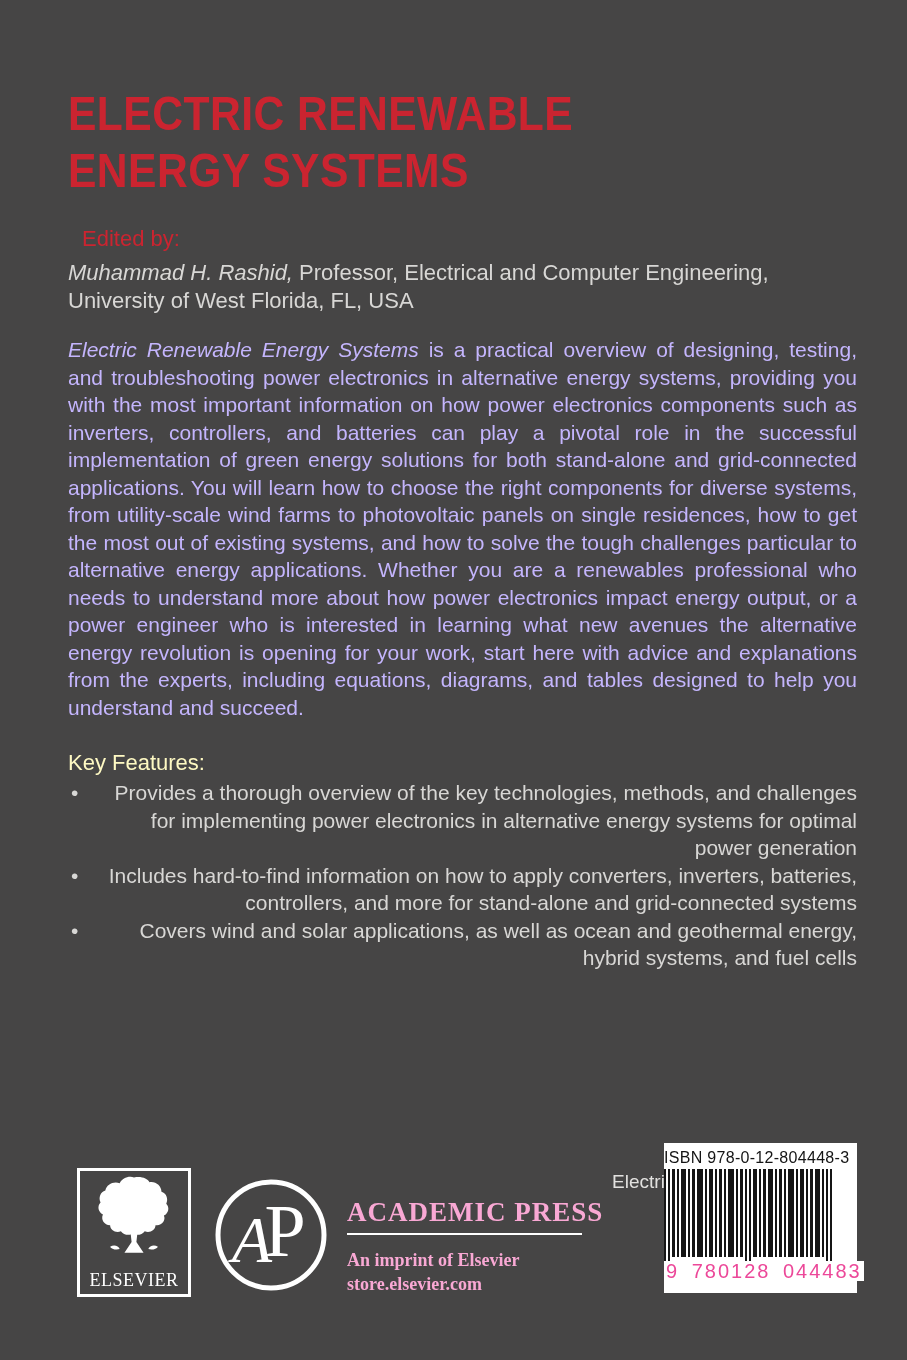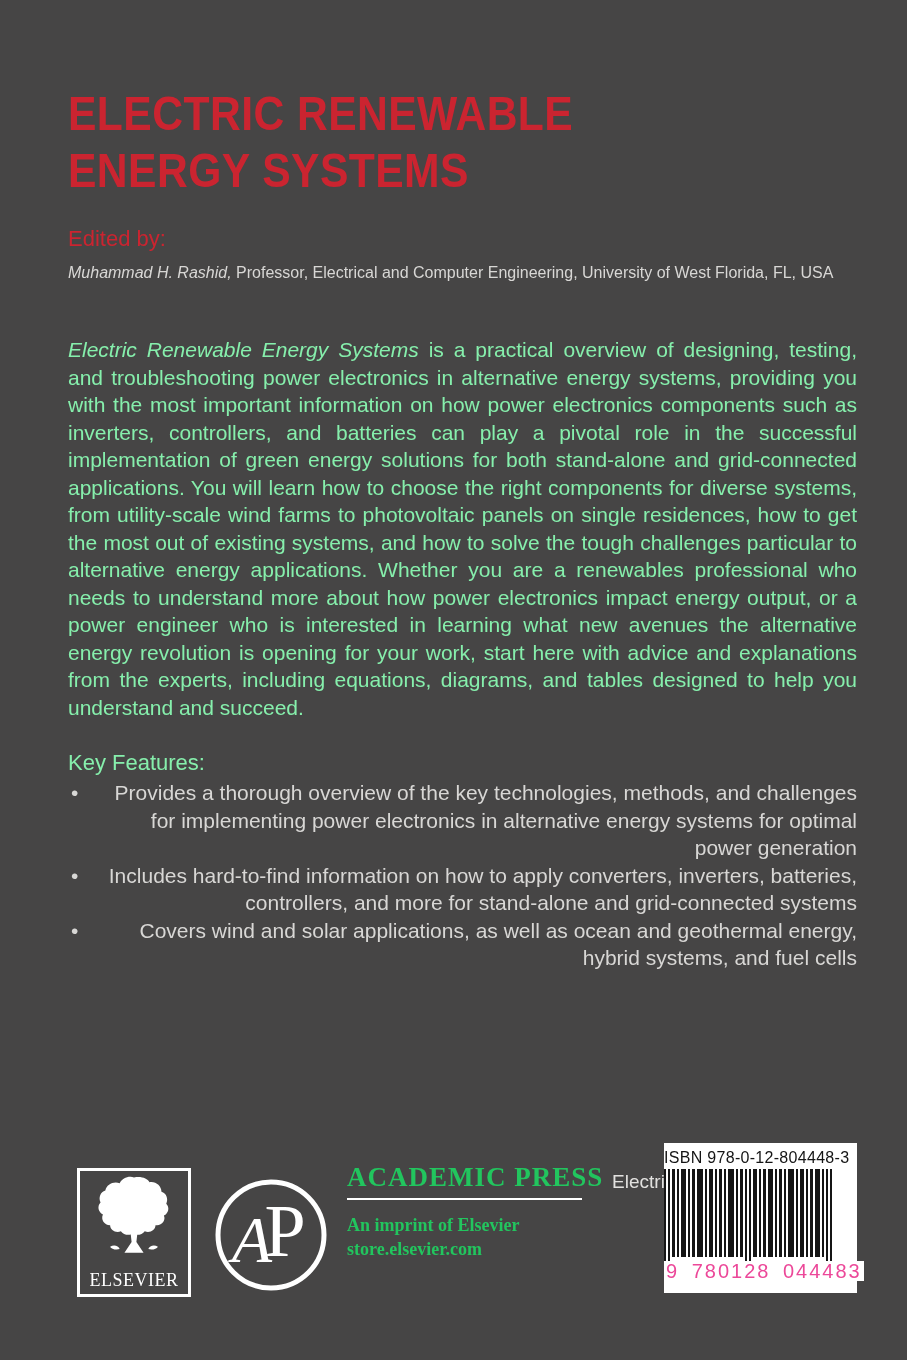--- a/index.html
+++ b/index.html
@@ -14,32 +14,32 @@
   .title {
     position:absolute; left:68px; top:52px;
     color:#cb2430;
     font-size:49px; line-height:57px; font-weight:bold;
     letter-spacing:0.5px;
     transform:scaleX(0.87); transform-origin:left top;
     white-space:nowrap;
   }
   
   .editor-block { position:absolute; left:68px; top:226px; width:790px; }
-  .edited-by { color:#cb2430; font-size:22px; line-height:26px; margin-bottom:7px; }
-  .editor-text { color:#d8d7d5; font-size:16px; line-height:28px; margin:0; }
+  .edited-by { color:#cb2430; font-size:22px; line-height:26px; margin-bottom:7px;margin-left:14px; }
+  .editor-text { color:#d8d7d5; font-size:22px; line-height:28px; margin:0; }
   .italic { font-style:italic; }
   
   .description {
     position:absolute; left:68px; top:336px; width:789px;
-    color:#86efac; font-size:21px; line-height:27.5px;
+    color:#c4b5fd; font-size:21px; line-height:27.5px;
     text-align:justify;
   }
   
   .key-features { position:absolute; left:68px; top:749px; width:789px; }
-  .kf-label { color:#86efac; font-size:22px; line-height:27px; margin-bottom:3px; }
+  .kf-label { color:#fef9c3; font-size:22px; line-height:27px; margin-bottom:3px; }
   .kf-list { list-style:none; margin:0; padding:0; color:#d8d7d5; font-size:21px; line-height:27.5px; }
   .kf-list li { position:relative; padding-left:27px;text-align:right; }
   .kf-list li::before { content:"\2022"; position:absolute; left:3px; top:0; font-size:21px; }
   
   .category {
     position:absolute; right:52px; top:1171px;
     color:#e2e1df; font-size:19px; text-align:right;
   }
   
   .elsevier-box {
@@ -50,21 +50,21 @@
     padding-bottom:5px;
   }
   .elsevier-tree { position:absolute; top:4px; left:50%; transform:translateX(-50%); }
   .elsevier-word {
     color:#fff; font-family:"Liberation Serif", serif;
     font-size:18px; letter-spacing:0.5px; line-height:18px;
   }
   
   .ap-logo { position:absolute; left:212px; top:1176px; }
   
-  .brand { position:absolute; left:347px; top:1162px; color:#22c55e; font-family:"Liberation Serif", serif; }
+  .brand { position:absolute; left:347px; top:1197px; color:#f9a8d4; font-family:"Liberation Serif", serif; }
   .brand-name { font-size:27px; font-weight:bold; letter-spacing:1px; line-height:30px; white-space:nowrap; }
   .brand-rule { width:235px; border:0; border-top:2px solid #fff; margin:6px 0 13px 0; }
   .brand-imprint, .brand-url { font-size:18px; font-weight:bold; line-height:24px; }
   
   .barcode-box {
     position:absolute; left:664px; top:1143px;
     width:193px; height:150px; background:#fff;
     display:flex; flex-direction:column; align-items:flex-start;
     box-sizing:border-box; padding-top:5px;
   }

